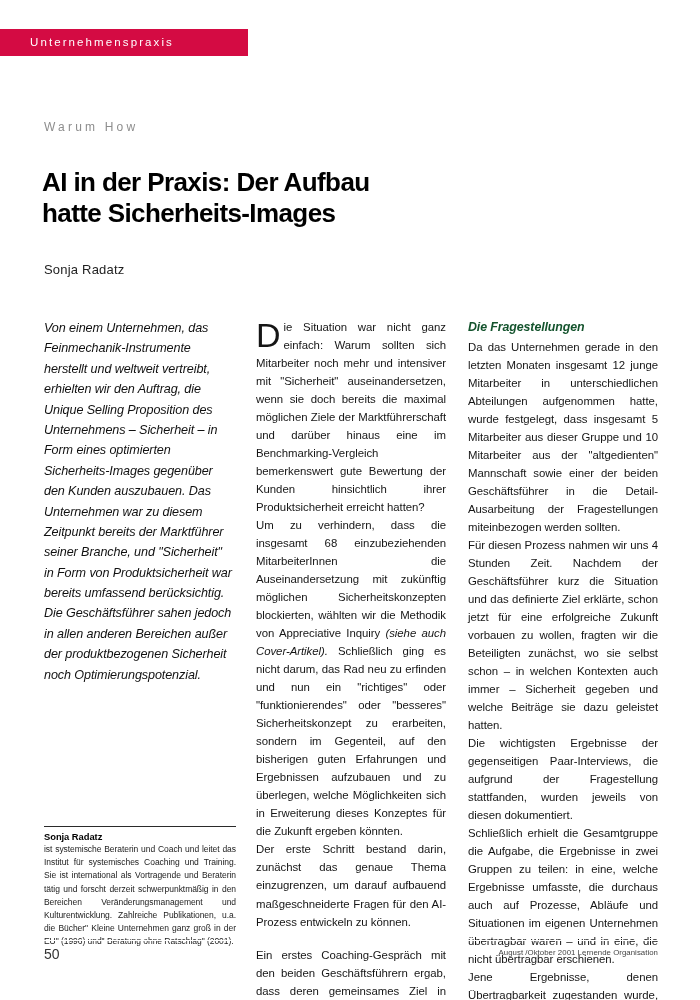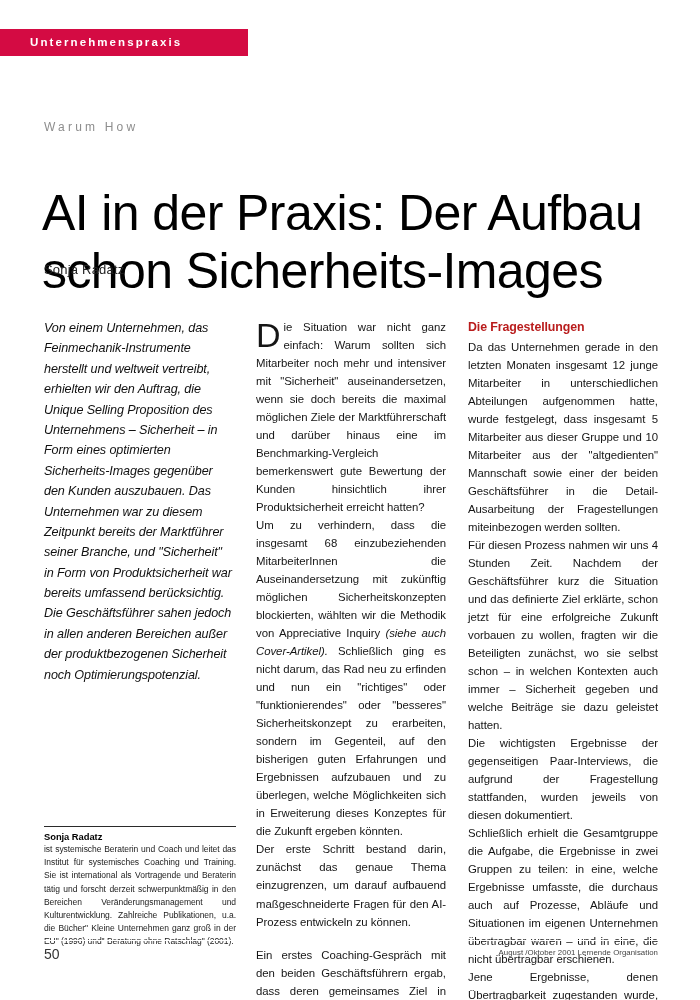--- a/index.html
+++ b/index.html
@@ -35,41 +35,41 @@
   }
   .banner-label {
     position: absolute;
     left: 30px;
     top: 0;
     line-height: 27px;
     height: 27px;
     color: #ffffff;
     font-size: 11.5px;
     letter-spacing: 2.1px;
-    font-weight: 700;
+    font-weight: 400;
     white-space: nowrap;
   }
 
   
   .kicker {
     position: absolute;
     left: 44px;
     top: 120px;
     font-size: 12px;
     letter-spacing: 3.2px;
     color: #8d8d8d;
     font-weight: 400;
   }
   .headline {
     position: absolute;
     left: 42px;
     top: 150px;
     width: 620px;
-    font-size: 50px;
-    font-weight: normal;
+    font-size: 26px;
+    font-weight: bold;
     line-height: 1.16;
     letter-spacing: -0.6px;
     color: #000000;
   }
   .headline .hl-line { display: block; }
   .byline {
     position: absolute;
     left: 44px;
     top: 262px;
     font-size: 13px;
@@ -128,23 +128,24 @@
     font-size: 34px;
     line-height: 0.84;
     font-weight: 400;
     padding: 2px 3px 0 0;
     margin-top: 1px;
   }
 
   .subhead {
     font-size: 12.4px;
     font-weight: bold;
-    color: #b91c1c;
+    color: #14532d;
     margin: 0 0 3px 0;
     letter-spacing: -0.1px;
+    font-style: italic;
   }
 
   
   .bio {
     position: absolute;
     left: 44px;
     top: 826px;
     width: 192px;
   }
   .bio-rule {
@@ -200,21 +201,21 @@
 <div class="page">
 
   <div class="banner" style="background: rgb(212, 11, 67);">
     <span class="banner-label">Unternehmenspraxis</span>
   </div>
 
   <div class="kicker">Warum How</div>
 
   <h1 class="headline">
     <span class="hl-line">AI in der Praxis: Der Aufbau</span>
-    <span class="hl-line">schon Sicherheits-Images</span>
+    <span class="hl-line">hatte Sicherheits-Images</span>
   </h1>
 
   <div class="byline">Sonja Radatz</div>
 
   <div class="columns">
 
     <div class="col">
       <div class="lead">Von einem Unternehmen, das Feinmechanik-Instrumente herstellt und weltweit vertreibt, erhielten wir den Auftrag, die Unique Selling Proposition des Unternehmens – Sicherheit – in Form eines optimierten Sicherheits-Images gegenüber den Kunden auszubauen. Das Unternehmen war zu diesem Zeitpunkt bereits der Marktführer seiner Branche, und "Sicherheit" in Form von Produktsicherheit war bereits umfassend berücksichtig. Die Geschäftsführer sahen jedoch in allen anderen Bereichen außer der produktbezogenen Sicherheit noch Optimierungspotenzial.</div>
     </div>
 

